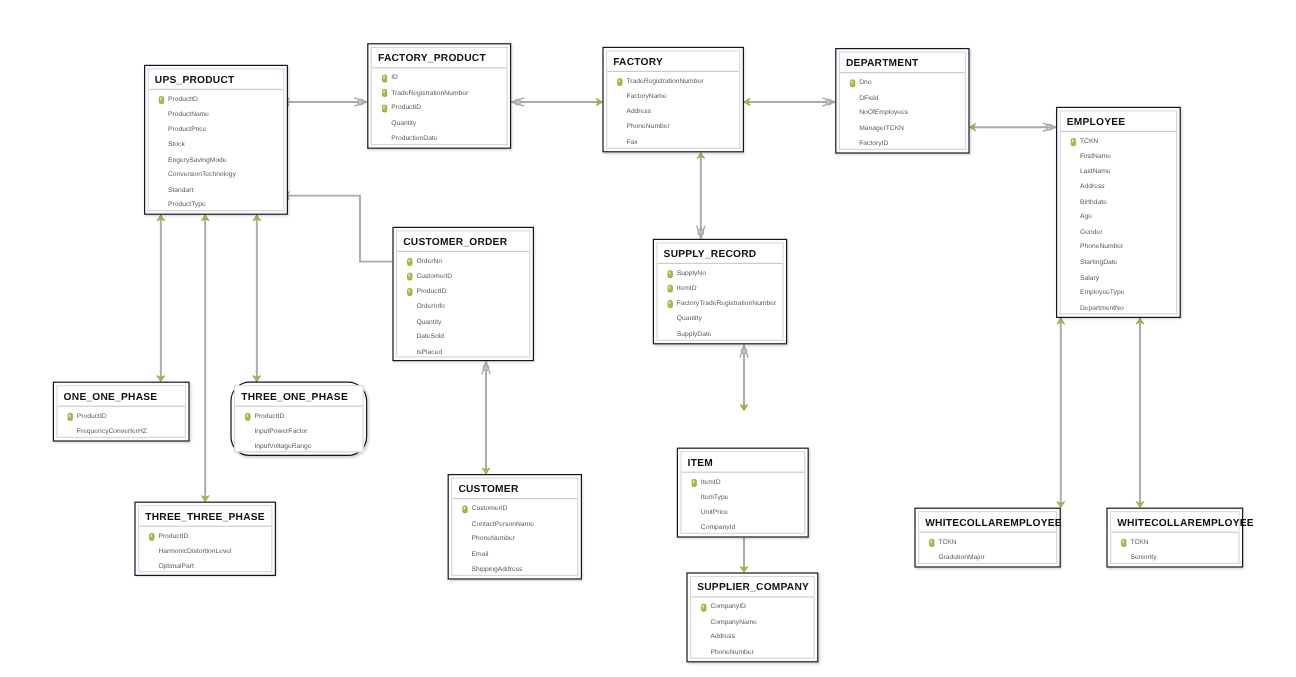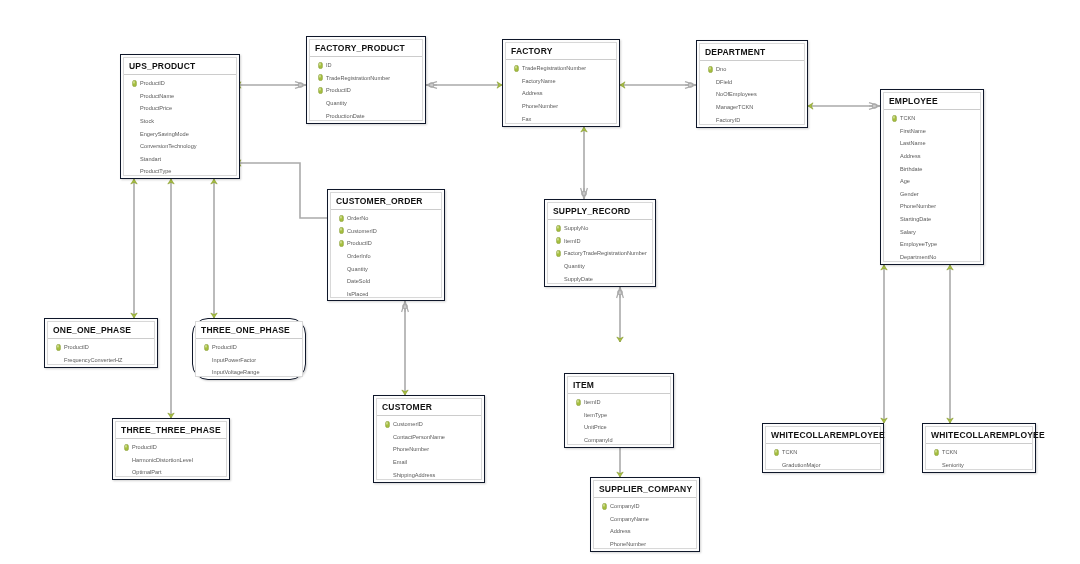--- a/index.html
+++ b/index.html
@@ -545,21 +545,21 @@
               <span class="key-slot"></span>
               <span class="attr-label">UnitPrice</span>
             </li>
             <li class="attr">
               <span class="key-slot"></span>
               <span class="attr-label">CompanyId</span>
             </li>
           </ul>
         </div>
       </div>
-      <div class="entity" style="left: 572px; top: 477px; width: 110px; height: 75px; margin-left: 18px;">
+      <div class="entity" style="left: 572px; top: 477px; width: 110px; height: 75px;">
         <div class="entity-inner">
           <div class="entity-title">SUPPLIER_COMPANY</div>
           <ul class="attr-list">
             <li class="attr">
               <span class="key-slot">
                 <svg width="5" height="7" viewBox="0 0 5 7" class="key-icon">
                   <rect x="0.6" y="0.4" width="3.8" height="6.1" rx="1.5" fill="#a6bf3f" stroke="#7f942c" stroke-width="0.5"></rect>
                   <rect x="1.4" y="1.2" width="1.1" height="2.2" fill="#e9f0c4"></rect>
                 </svg>
               </span>

